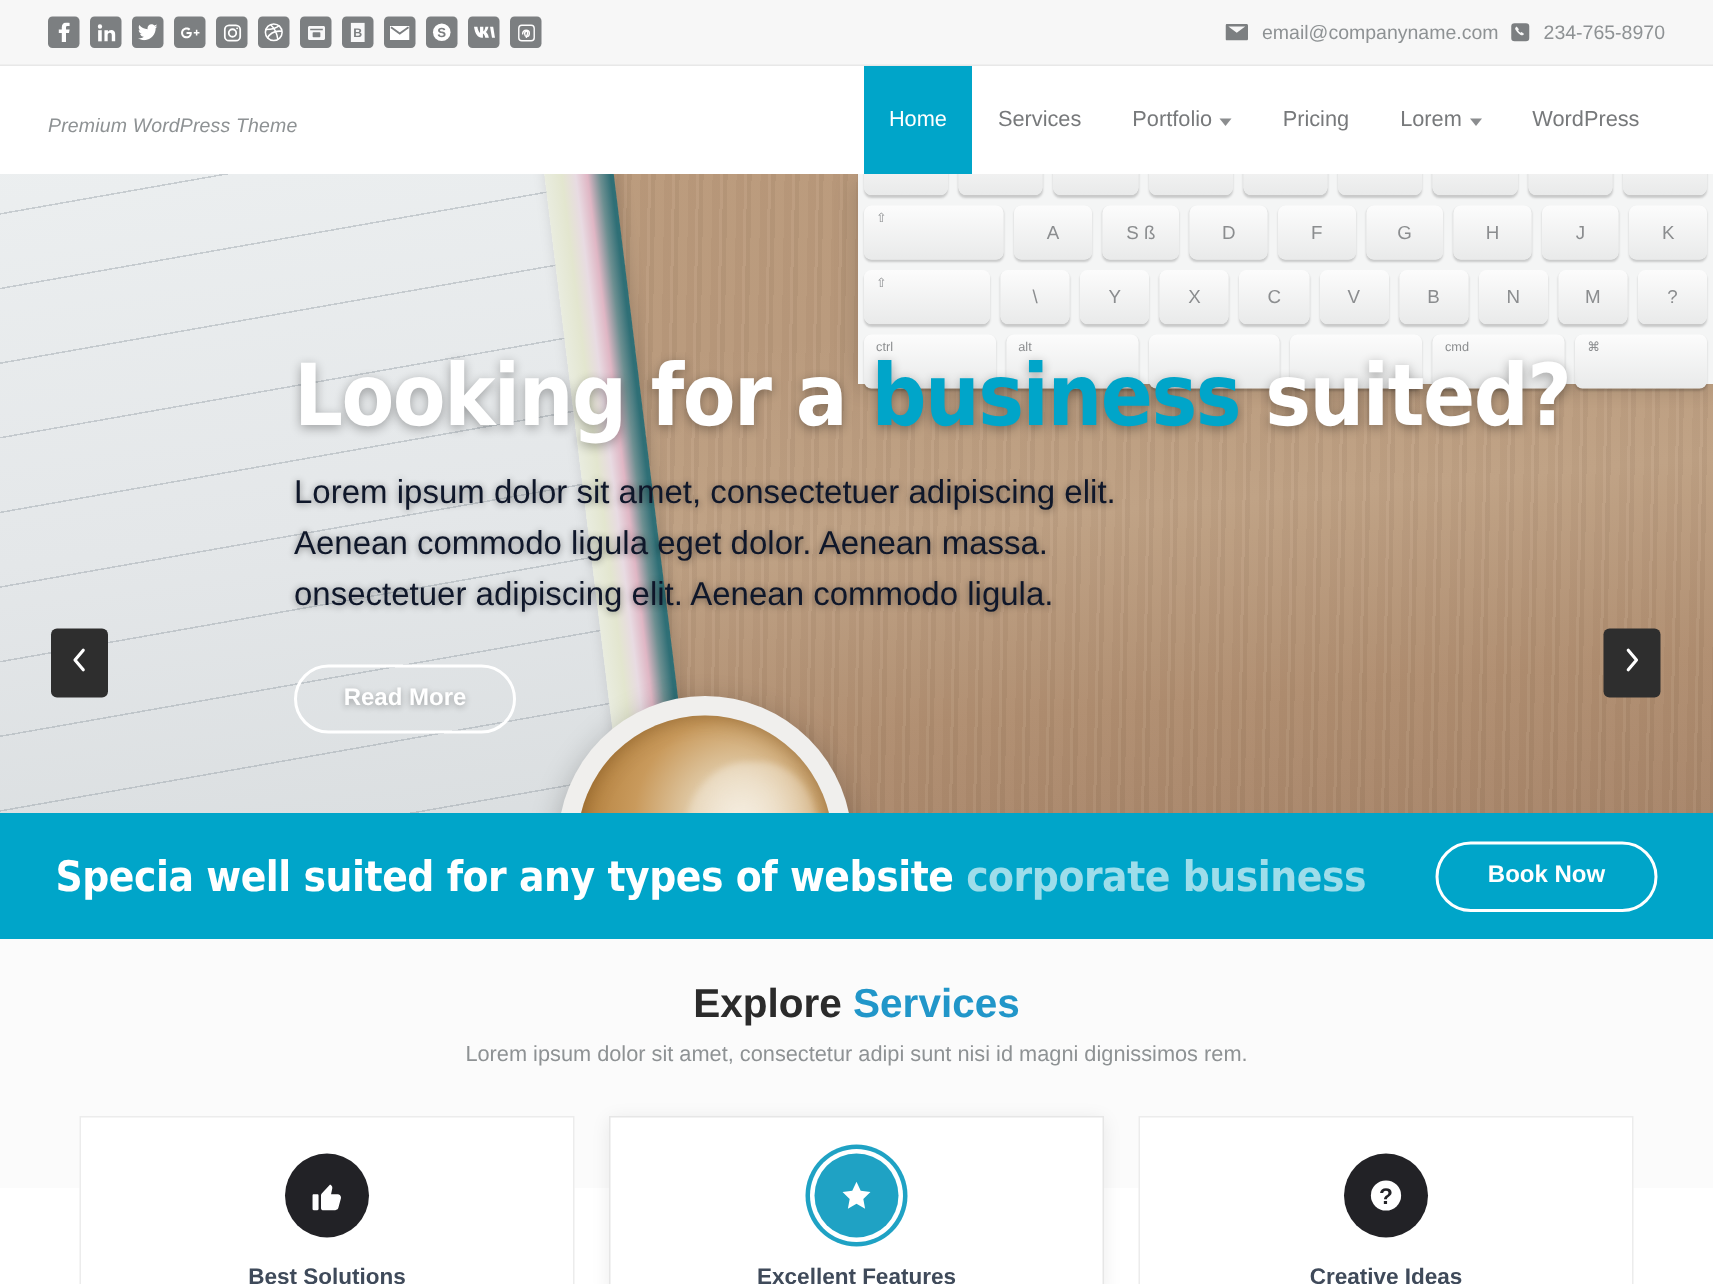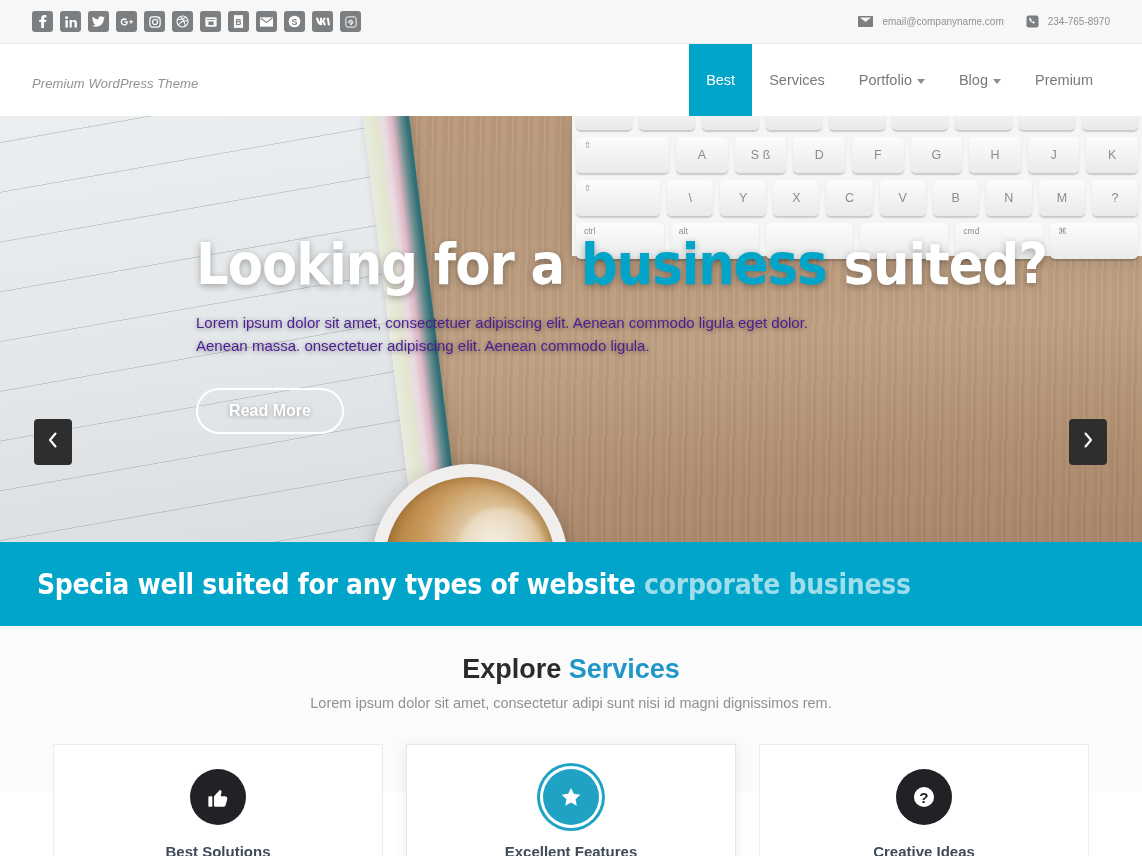--- a/index.html
+++ b/index.html
@@ -37,22 +37,22 @@
     align-items: center;
     justify-content: center;
     cursor: pointer;
     line-height: 1;
   }
   .social-btn svg { display: block; }
   .topbar-right {
     margin-left: auto;
     display: flex;
     align-items: center;
-    gap: 22px;
-    font-size: 10px;
+    gap: 8px;
+    font-size: 13px;
     color: #8e9294;
   }
   .contact-item {
     display: flex;
     align-items: center;
     gap: 9px;
     cursor: pointer;
   }
   .contact-item .ci {
     color: #7c7f81;
@@ -236,23 +236,23 @@
     font-weight: bold;
     color: #ffffff;
     letter-spacing: -1px;
     line-height: 1;
     text-shadow: 0 2px 7px rgba(0,0,0,0.32);
     white-space: nowrap;
   }
   .hero-title .accent { color: #00a5c9; }
   .hero-sub {
     margin-top: 18px;
-    font-size: 15px;
+    font-size: 22px;
     line-height: 1.55;
-    color: #4c1d95;
+    color: #0f172a;
     max-width: 620px;
     text-shadow: 0 1px 5px rgba(0,0,0,0.45);
   }
   .hero-btn {
     margin-top: 30px;
     display: inline-flex;
     align-items: center;
     justify-content: center;
     width: 148px;
     height: 46px;
@@ -486,35 +486,38 @@
     </div>
   </div>
 </div>
 
 <div class="header">
   <div class="brand">
     <div class="brand-tag">Premium WordPress Theme</div>
   </div>
   <div class="nav" id="nav-root">
       <div class="nav-item active">
-        <span>Best</span>
+        <span>Home</span>
       </div>
       <div class="nav-item">
         <span>Services</span>
       </div>
       <div class="nav-item">
         <span>Portfolio</span>
         <span class="caret"></span>
       </div>
       <div class="nav-item">
-        <span>Blog</span>
+        <span>Pricing</span>
+      </div>
+      <div class="nav-item">
+        <span>Lorem</span>
         <span class="caret"></span>
       </div>
       <div class="nav-item">
-        <span>Premium</span>
+        <span>WordPress</span>
       </div>
     </div>
 </div>
 
 <div class="hero">
   <div class="hero-photo"></div>
   <div class="hero-notebook"></div>
   <div class="hero-nb-edge"></div>
 
   <div class="hero-keyboard">
@@ -588,20 +591,21 @@
     <span>
       <svg width="10" height="16" viewBox="0 0 10 16" fill="none" stroke="currentColor" stroke-width="2.1" stroke-linecap="round" stroke-linejoin="round">
           <path d="M2.5 1.5 8 8l-5.5 6.5"></path>
         </svg>
     </span>
   </div>
 </div>
 
 <div class="cta">
   <div class="cta-text"><span>Specia well suited for any types of website </span><span class="soft">corporate business</span></div>
+  <div class="cta-btn">Book Now</div>
 </div>
 
 <div class="services">
   <div class="sec-title"><span>Explore </span><span class="accent">Services</span></div>
   <div class="sec-sub">Lorem ipsum dolor sit amet, consectetur adipi sunt nisi id magni dignissimos rem.</div>
   <div class="cards" id="cards-root">
       <div class="card">
         <div class="card-icon">
           <svg width="26" height="26" viewBox="0 0 24 24" fill="currentColor">
             <path d="M9.2 21h7.9c.9 0 1.7-.6 1.9-1.4l1.5-5.6c.1-.3.1-.5.1-.8 0-1.1-.9-2-2-2h-4.1l.7-3.3c0-.2.1-.4.1-.5 0-.6-.2-1.1-.6-1.5l-.8-.7-5 5.4c-.4.4-.6.9-.6 1.4v7.7c0 .7.4 1.3 1 1.3zM3.8 21h2.3c.4 0 .7-.3.7-.7v-8.3c0-.4-.3-.7-.7-.7H3.8c-.4 0-.7.3-.7.7v8.3c0 .4.3.7.7.7z"></path>

